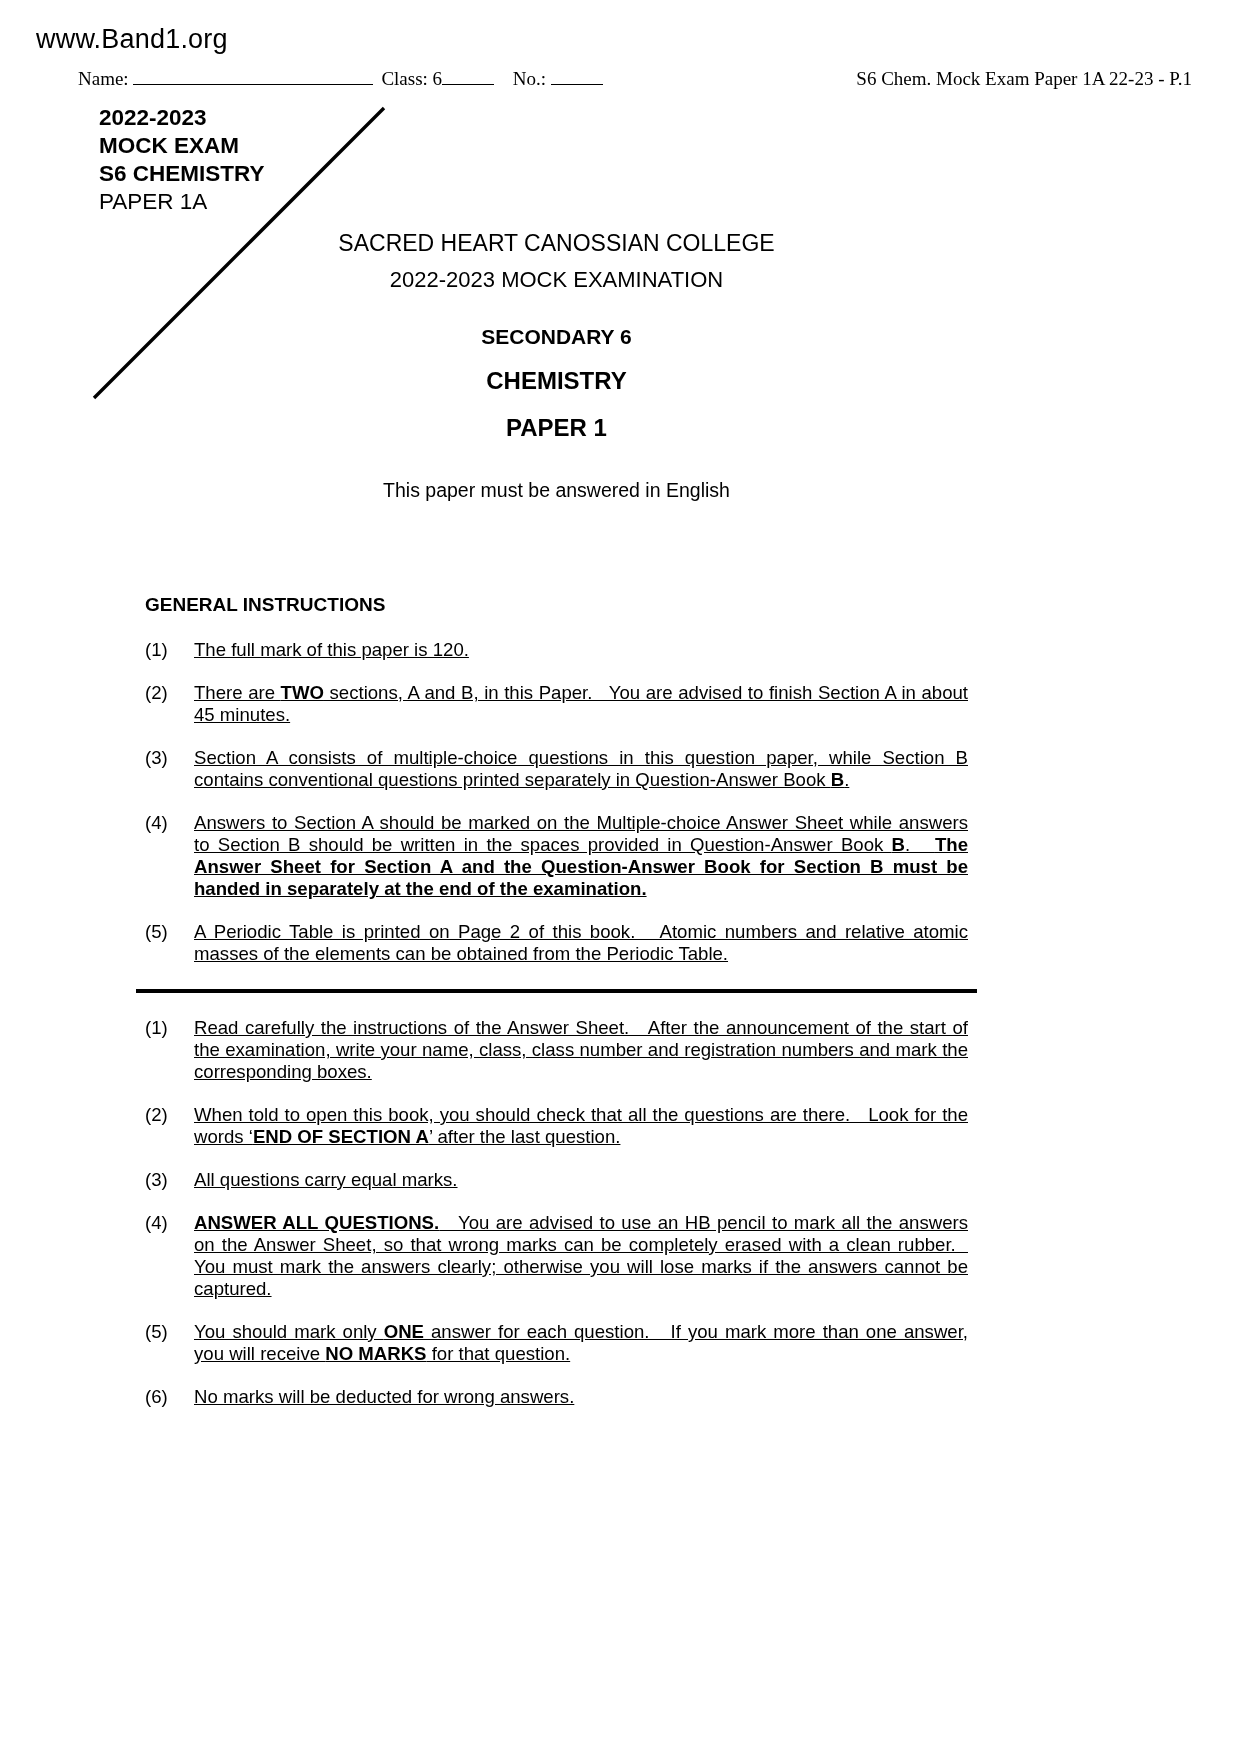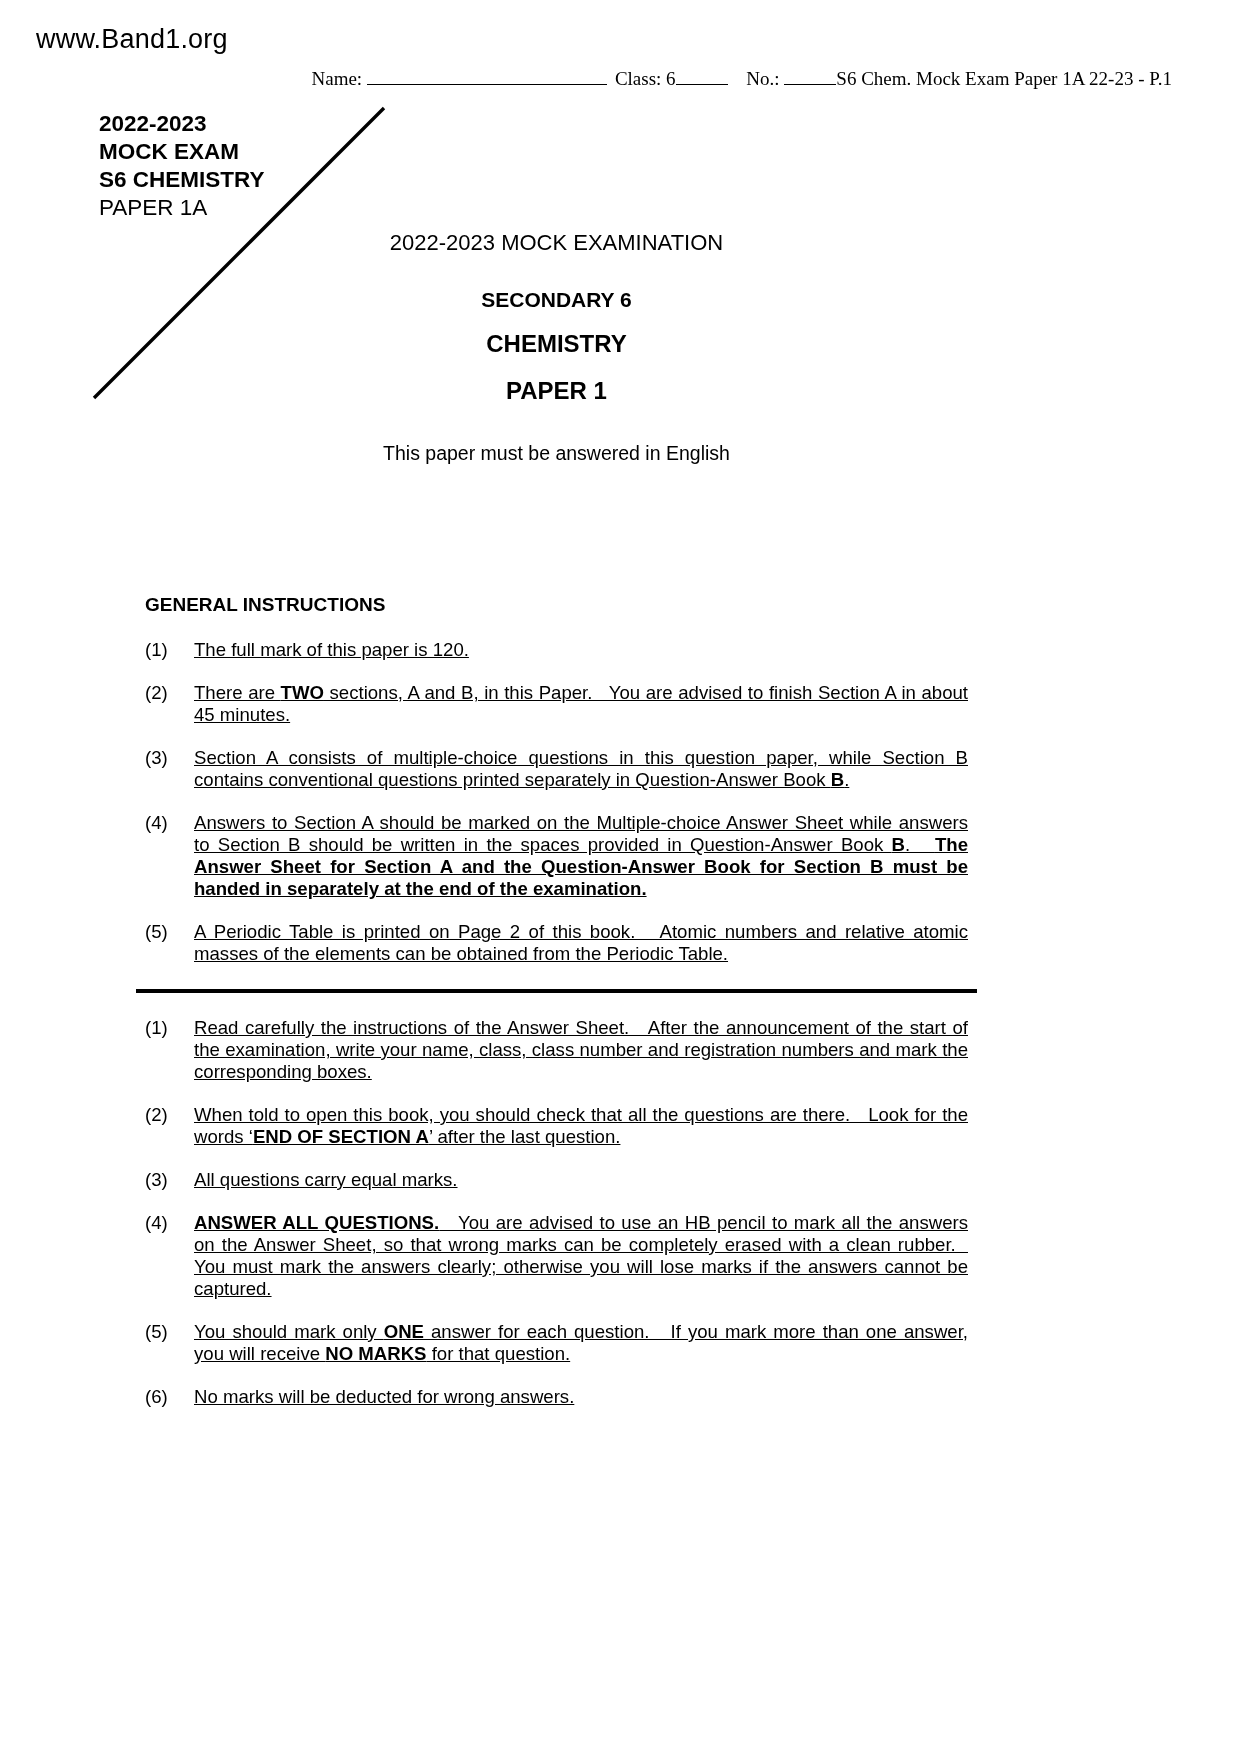--- a/index.html
+++ b/index.html
@@ -12,38 +12,38 @@
     overflow:hidden;
   }
   .b { font-weight:bold; }
 
   .watermark {
     position:absolute; left:36px; top:24px;
     font-size:27px; letter-spacing:0.2px;
   }
 
   .header-row {
-    position:absolute; left:78px; right:68px; top:68px;
-    display:flex; justify-content:flex-end; align-items:baseline;
+    position:absolute; left:78px; right:48px; top:68px;
+    display:flex; justify-content:space-between; align-items:baseline;
     font-family:"Liberation Serif", serif;
     font-size:19px;
   }
   .header-left { display:flex; align-items:baseline; }
   .blank-line {
     display:inline-block;
     border-bottom:1.6px solid #000;
     height:15px;
   }
   .name-line  { width:240px; margin-right:8px; }
   .class-line { width:52px;  margin-right:14px; }
   .no-line    { width:52px; }
   .hdr-label { white-space:pre; }
 
   .corner {
-    position:absolute; left:99px; top:110px;
+    position:absolute; left:99px; top:104px;
     font-size:22.5px; line-height:28px;
   }
 
   .diagonal { position:absolute; left:88px; top:100px; }
 
   .titles {
     position:absolute; left:145px; width:823px; top:230px;
     text-align:center;
   }
   .t-school { font-size:23px; margin-bottom:10px; }
@@ -98,20 +98,21 @@
     <div class="b">MOCK EXAM</div>
     <div class="b">S6 CHEMISTRY</div>
     <div>PAPER 1A</div>
   </div>
 
   <svg class="diagonal" width="300" height="302" viewBox="0 0 300 302">
     <line x1="6" y1="298" x2="296" y2="8" stroke="#000" stroke-width="3.4"></line>
   </svg>
 
   <div class="titles">
+    <div class="t-school">SACRED HEART CANOSSIAN COLLEGE</div>
     <div class="t-exam">2022-2023 MOCK EXAMINATION</div>
     <div class="t-level">SECONDARY 6</div>
     <div class="t-subject">CHEMISTRY</div>
     <div class="t-paper">PAPER 1</div>
     <div class="t-lang">This paper must be answered in English</div>
   </div>
 
   <div class="body-block">
 
     <div class="section-heading">GENERAL INSTRUCTIONS</div>

